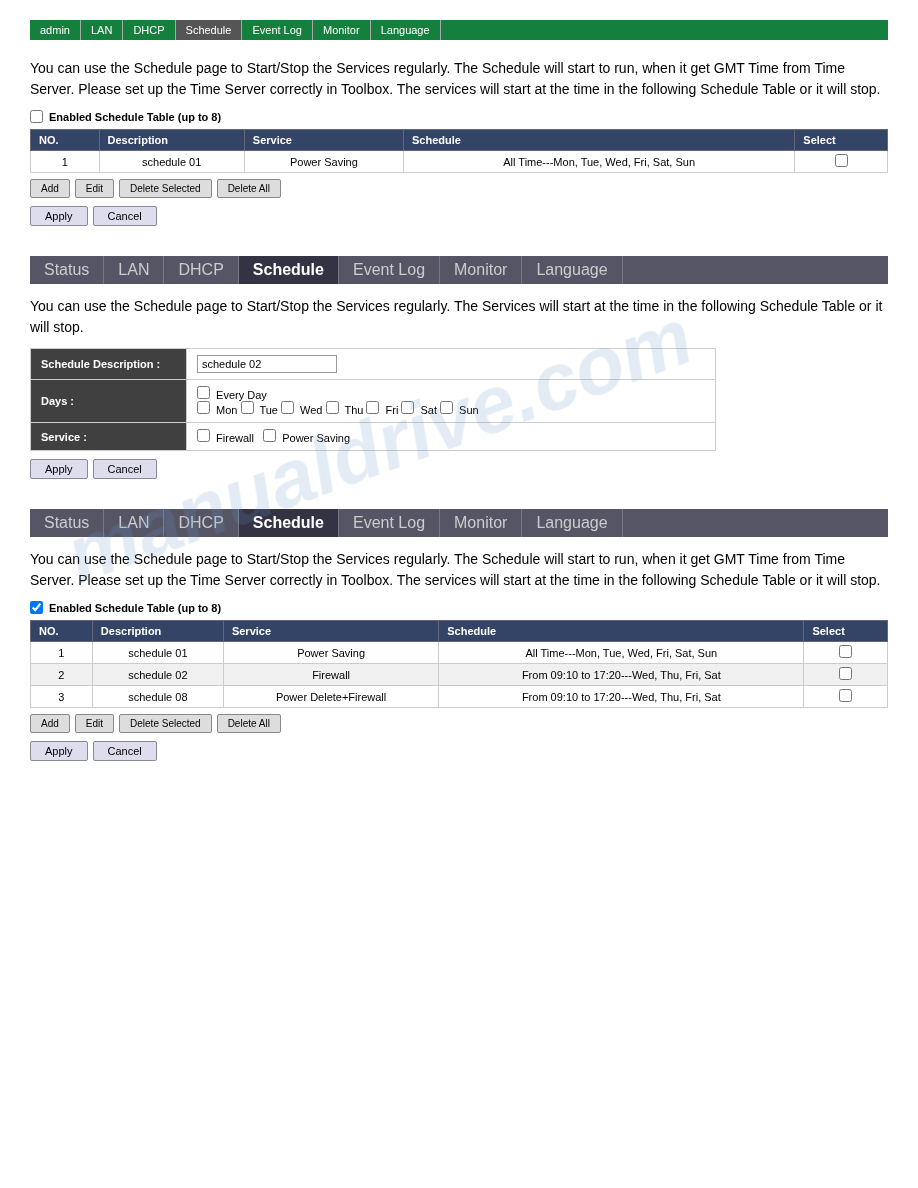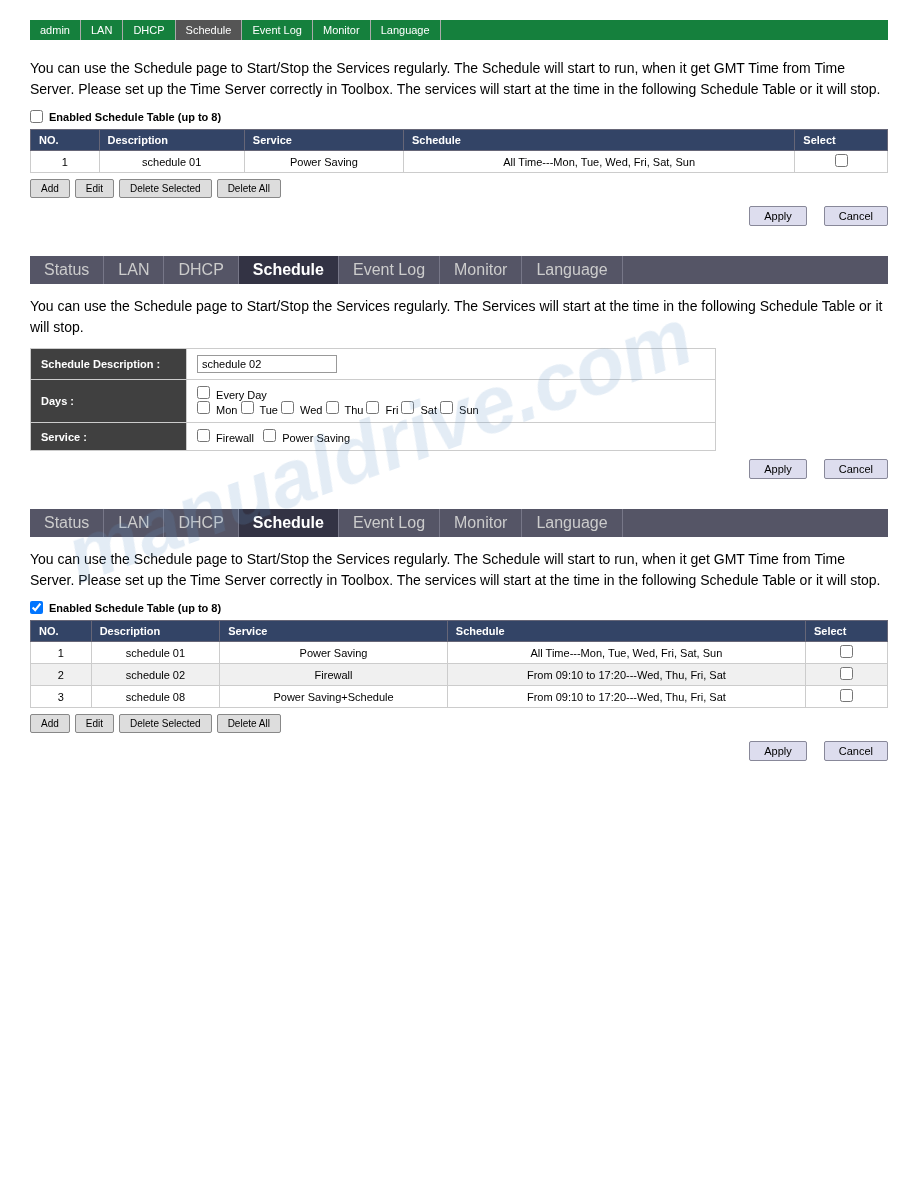--- a/index.html
+++ b/index.html
@@ -109,22 +109,22 @@
       padding: 3px 10px;
       font-size: 10px;
       border: 1px solid #888;
       background: #ddd;
       cursor: pointer;
       border-radius: 2px;
     }
 
     .apply-row {
       display: flex;
-      justify-content: flex-end;
-      gap: 17px;
+      justify-content: flex-start;
+      gap: 5px;
       margin-top: 3px;
     }
     .btn-apply {
       padding: 3px 14px;
       font-size: 11px;
       background: #dde;
       border: 1px solid #889;
       cursor: pointer;
       border-radius: 2px;
     }
@@ -345,21 +345,21 @@
         <tr>
           <td>2</td>
           <td>schedule 02</td>
           <td>Firewall</td>
           <td>From 09:10 to 17:20---Wed, Thu, Fri, Sat</td>
           <td><input type="checkbox" style=""></td>
         </tr>
         <tr>
           <td>3</td>
           <td>schedule 08</td>
-          <td>Power Saving+Schedule</td>
+          <td>Power Delete+Firewall</td>
           <td>From 09:10 to 17:20---Wed, Thu, Fri, Sat</td>
           <td><input type="checkbox" style=""></td>
         </tr>
       </tbody>
     </table>
 
     <div class="btn-row">
       <button class="btn">Add</button>
       <button class="btn">Edit</button>
       <button class="btn">Delete Selected</button>

